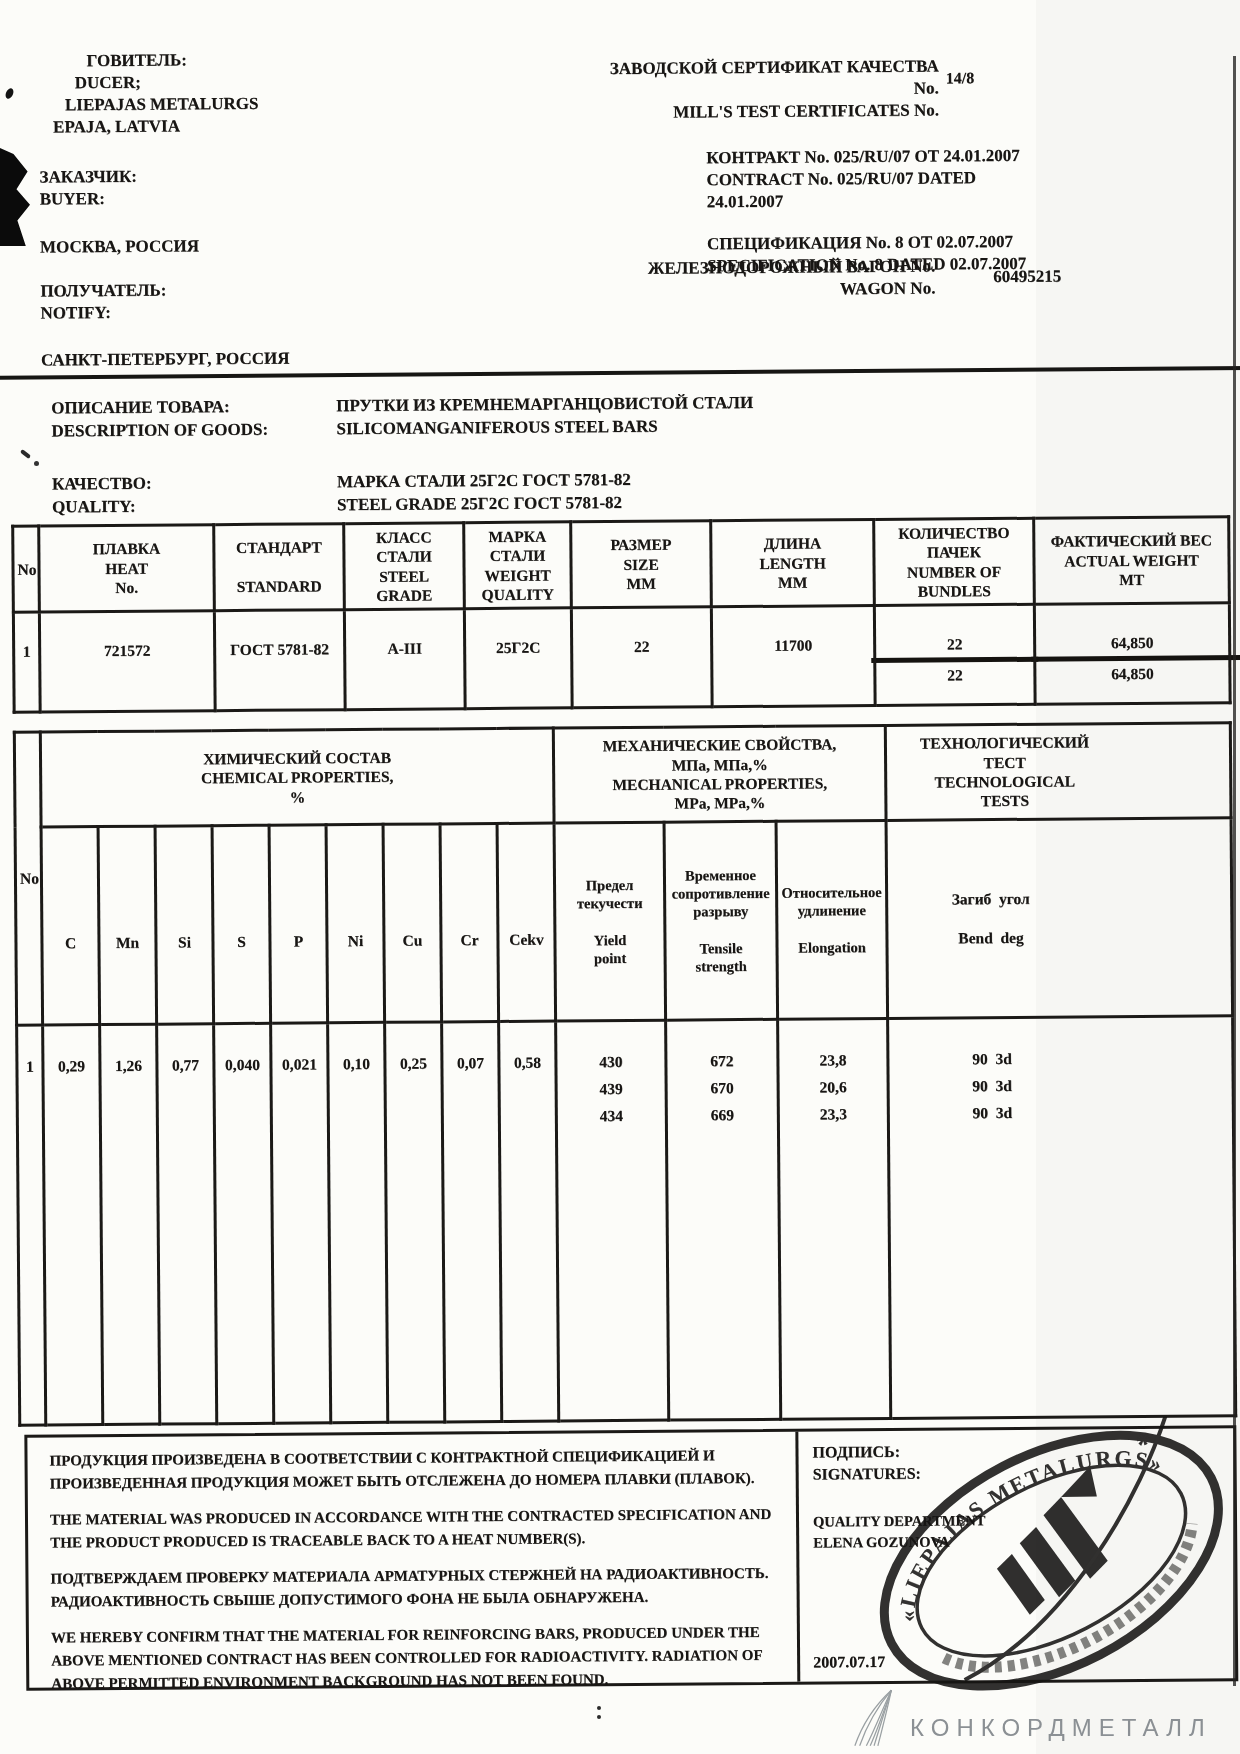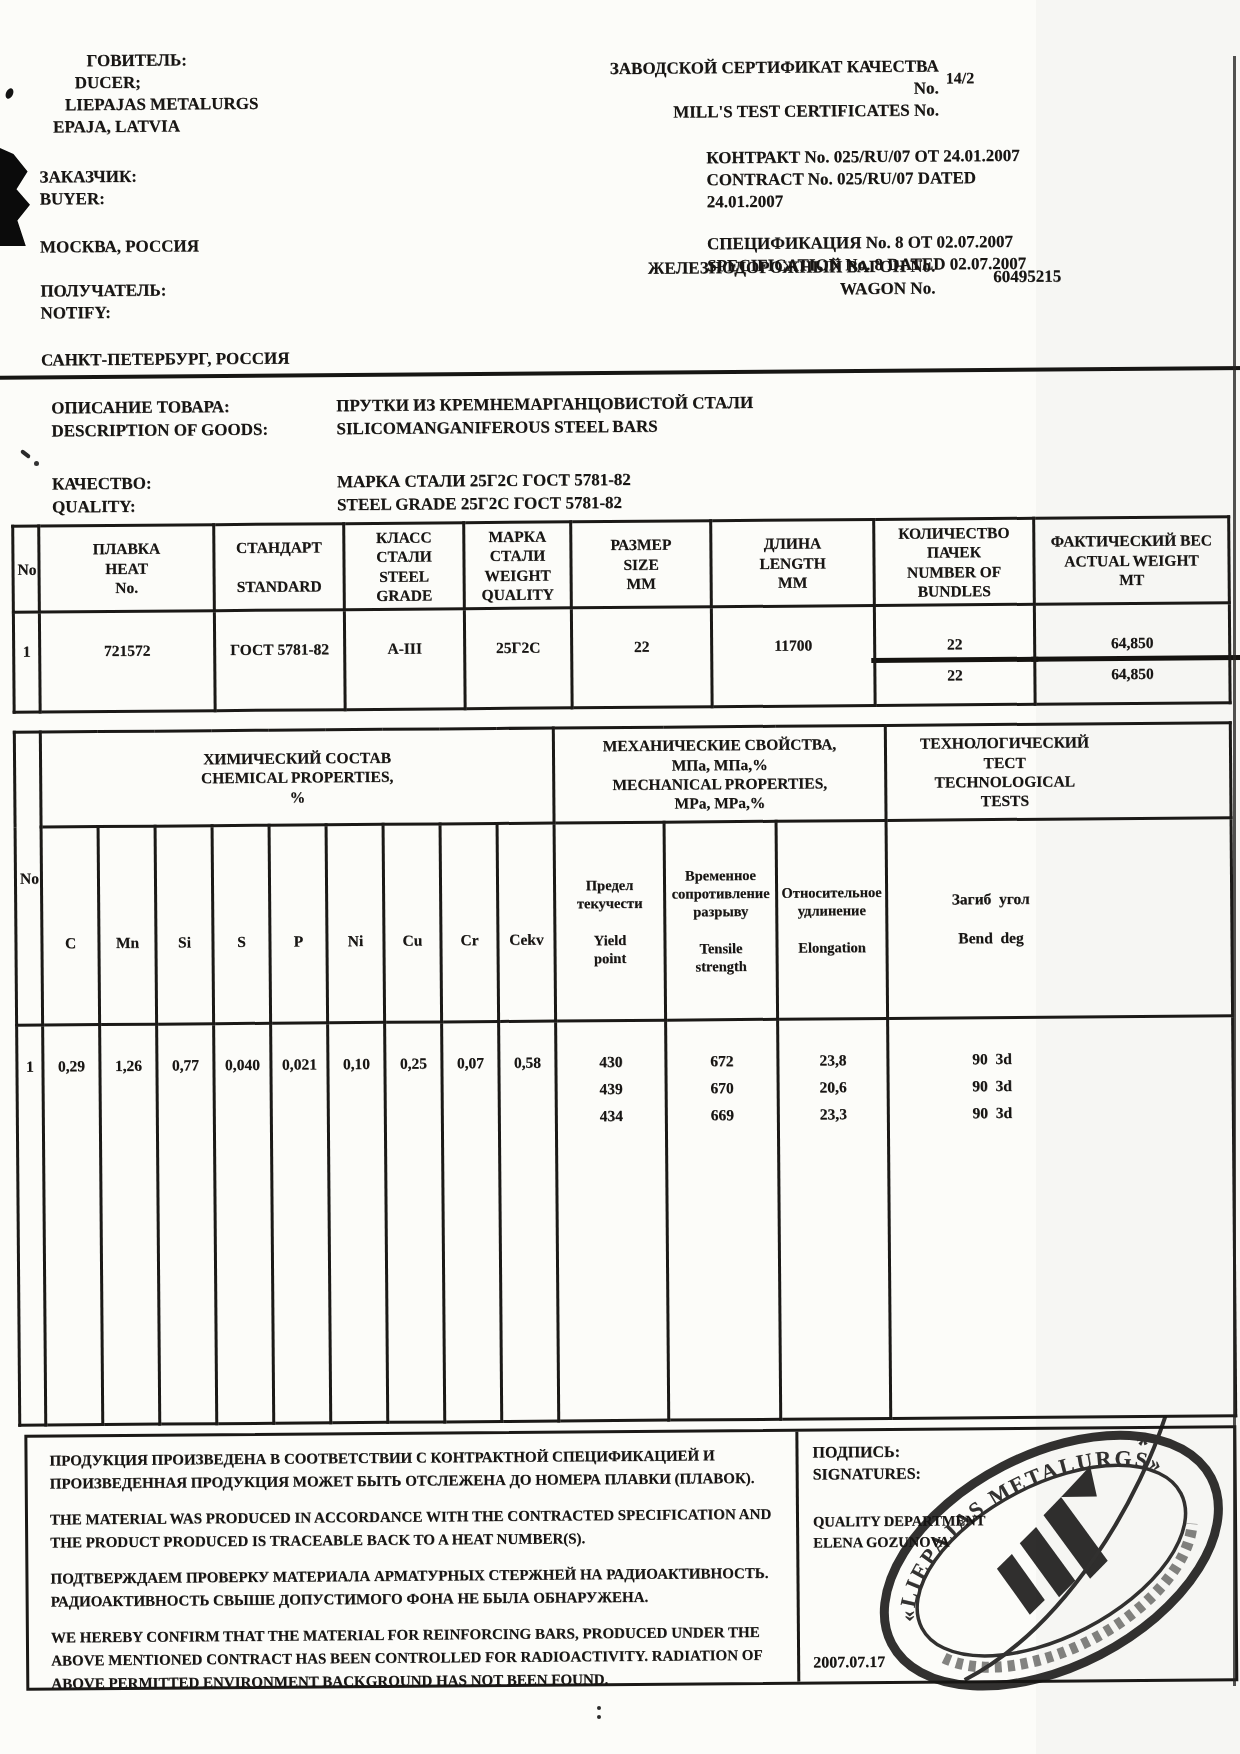--- a/index.html
+++ b/index.html
@@ -100,21 +100,21 @@
       <div class="p-line gap26">МОСКВА, РОССИЯ</div>
       <div class="p-line gap22">ПОЛУЧАТЕЛЬ:</div>
       <div class="p-line">NOTIFY:</div>
       <div class="p-line gap25">САНКТ-ПЕТЕРБУРГ, РОССИЯ</div>
     </div>
 
     <div class="cert-block">
       <div class="cert-title">
         <div>ЗАВОДСКОЙ СЕРТИФИКАТ КАЧЕСТВА  No.</div>
         <div>MILL'S TEST CERTIFICATES  No.</div>
-        <div class="cert-no">14/2</div>
+        <div class="cert-no">14/8</div>
       </div>
       <div class="contract-block">
         <div>КОНТРАКТ No. 025/RU/07 ОТ 24.01.2007</div>
         <div>CONTRACT No. 025/RU/07 DATED 24.01.2007</div>
       </div>
       <div class="spec-block">
         <div>СПЕЦИФИКАЦИЯ No. 8 ОТ 02.07.2007</div>
         <div>SPECIFICATION No. 8 DATED 02.07.2007</div>
       </div>
     </div>
@@ -344,20 +344,33 @@
               </g>
               <path d="M 58 209 C 170 209 298 131 368 57" stroke-width="4"></path>
             </g>
           </svg>
         </div>
       </div>
     </div>
 
   </div>
 
+  <div class="watermark">
+    <svg viewBox="0 0 48 62" width="46" height="60">
+      <g stroke="#9aa0a3" fill="none" stroke-width="1.3">
+        <path d="M41 2 C 28 14, 12 34, 3 60"></path>
+        <path d="M41 2 C 37 22, 31 44, 27 60"></path>
+        <path d="M41 2 L 23 60"></path>
+        <path d="M41 2 C 31 24, 23 44, 15 60"></path>
+        <path d="M41 2 C 34 22, 27 42, 19 60"></path>
+        <path d="M41 2 C 26 20, 15 40, 8 60"></path>
+      </g>
+    </svg>
+    <div class="watermark-text">КОНКОРДМЕТАЛЛ</div>
+  </div>
 
   <div class="ink-blob"></div>
   <div class="ink-dot"></div>
   <div class="mark-1"></div>
   <div class="mark-2"></div>
   <div class="colon-mark"></div>
   <div class="scan-edge"></div>
 
 </div>
 

